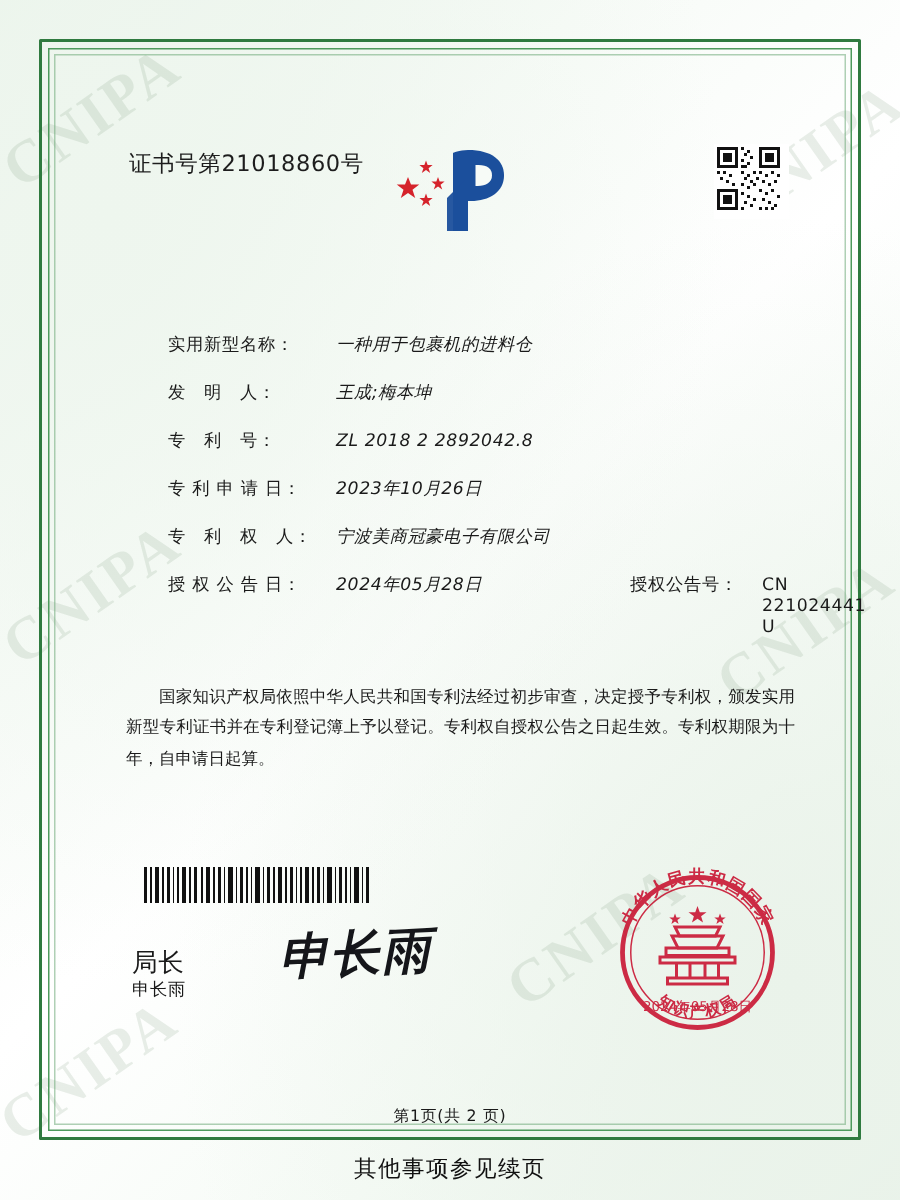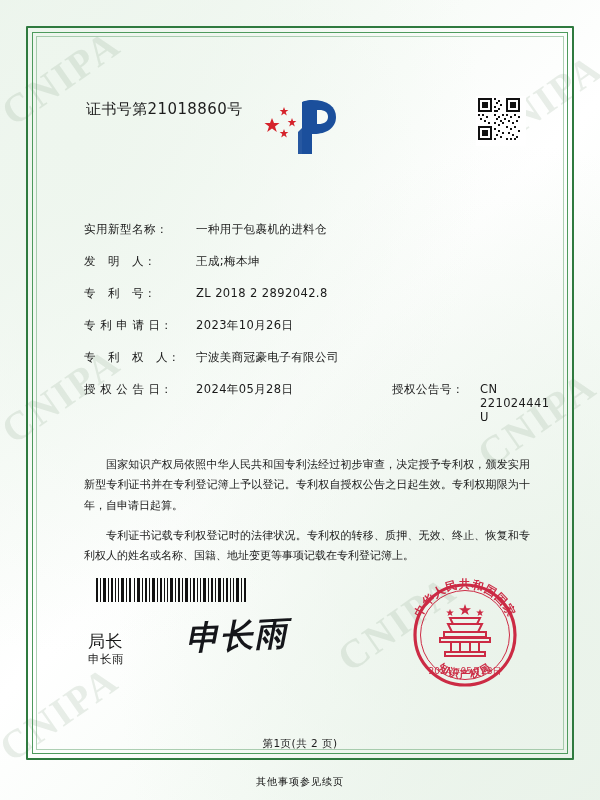--- a/index.html
+++ b/index.html
@@ -108,29 +108,31 @@
     left: 84px;
     right: 70px;
     top: 222px;
   }
   .field-row {
     display: flex;
     align-items: baseline;
     margin-bottom: 17px;
     font-size: 11.5px;
     color: #1a1a1a;
+    margin-left: 28px;
   }
   .field-label {
     width: 112px;
     flex: 0 0 112px;
     letter-spacing: 0.5px;
   }
   .field-value {
     flex: 1 1 auto;
     letter-spacing: 0.4px;
+    font-style: italic;
   }
   .field-row.dual .field-value {
     flex: 0 0 196px;
   }
   .field-label2 {
     flex: 0 0 88px;
     letter-spacing: 0.5px;
   }
   .field-value2 {
     flex: 1 1 auto;
@@ -211,21 +213,21 @@
     text-align: center;
     font-size: 10.5px;
     color: #1a1a1a;
     letter-spacing: 0.5px;
   }
   .bottom-note {
     position: absolute;
     left: 0; right: 0;
     bottom: 11px;
     text-align: center;
-    font-size: 10px;
+    font-size: 15px;
     color: #111111;
     letter-spacing: 1px;
   }
 </style>
 </head>
 <body>
 
 <div class="page">
 
   <div class="wm" style="left:-6px; top:54px; font-size:40px;">CNIPA</div>
@@ -351,21 +353,20 @@
     <div class="field-row dual">
       <span class="field-label">授 权 公 告 日：</span>
       <span class="field-value">2024年05月28日</span>
       <span class="field-label2">授权公告号：</span>
       <span class="field-value2">CN 221024441 U</span>
     </div>
   </div>
 
   <div class="paras">
     <p>国家知识产权局依照中华人民共和国专利法经过初步审查，决定授予专利权，颁发实用新型专利证书并在专利登记簿上予以登记。专利权自授权公告之日起生效。专利权期限为十年，自申请日起算。</p>
-    <p>专利证书记载专利权登记时的法律状况。专利权的转移、质押、无效、终止、恢复和专利权人的姓名或名称、国籍、地址变更等事项记载在专利登记簿上。</p>
   </div>
 
   <div class="barcode">
     <svg width="150" height="24" viewBox="0 0 150 24" shape-rendering="crispEdges">
       <g fill="#111111">
         <rect x="0" y="0" width="2" height="24"></rect>
           <rect x="4" y="0" width="1" height="24"></rect>
         <rect x="7" y="0" width="3" height="24"></rect>
           <rect x="12" y="0" width="1" height="24"></rect>
         <rect x="15" y="0" width="2" height="24"></rect>

